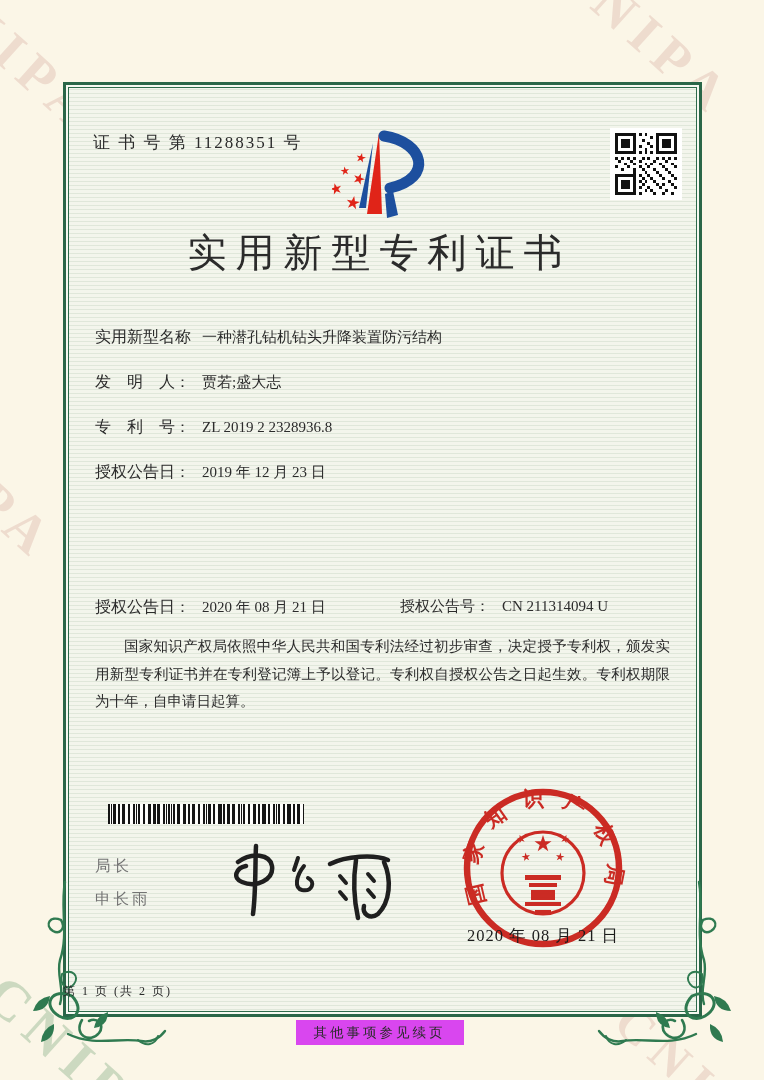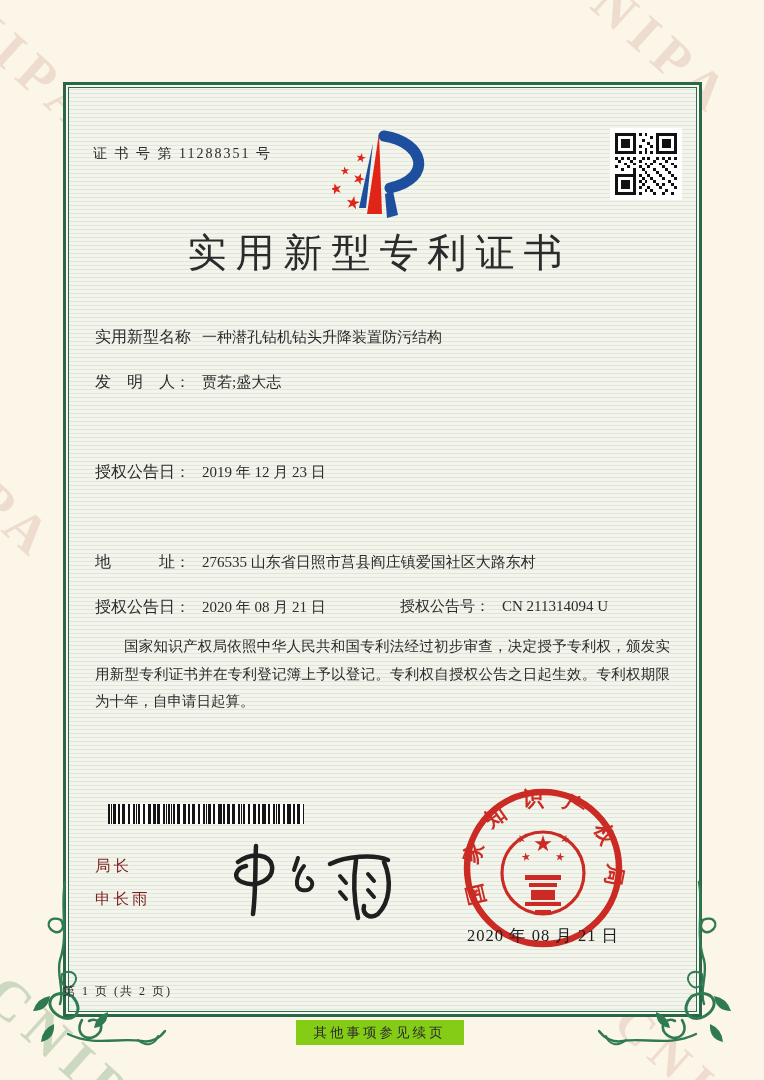--- a/index.html
+++ b/index.html
@@ -11,42 +11,42 @@
          background-color:#f3f5ec;
          background-image:repeating-linear-gradient(180deg, rgba(122,158,122,0.16) 0 1px, rgba(0,0,0,0) 1px 4px);
          border:3px solid #2a6648;
          box-shadow:inset 0 0 0 2px #f6f8f1, inset 0 0 0 3px #2e6b4c;}
   .watermark{position:absolute;font-family:"Liberation Serif",serif;font-weight:bold;
              transform:rotate(42deg);transform-origin:left top;letter-spacing:10px;
              white-space:nowrap;pointer-events:none;}
   .wm-pink{color:rgba(210,158,148,0.30);}
   .wm-grey{color:rgba(190,170,158,0.26);}
   .wm-green{color:rgba(128,170,130,0.38);}
-  .certno{left:93px;top:145px;font-size:14px;letter-spacing:2px;}
+  .certno{left:93px;top:131px;font-size:17px;letter-spacing:2px;}
   .title{left:63px;top:226px;width:633px;text-align:center;font-size:39px;font-weight:normal;
          letter-spacing:9px;}
   .frow{position:absolute;left:95px;font-size:15px;white-space:nowrap;}
   .flabel{display:inline-block;width:80px;font-size:16px;}
   .fvalue{margin-left:12px;}
   .grant2{position:absolute;left:305px;top:0;white-space:nowrap;}
   .bodytext{left:95px;top:625px;width:575px;font-size:14.5px;line-height:27.5px;text-align:justify;margin-top:8px;}
   .bodytext p{margin:0;text-indent:2em;}
   .barcode{left:108px;top:804px;width:196px;height:20px;background-color:#fdfdfb;
            background-image:
              repeating-linear-gradient(90deg,#141414 0 2px,rgba(0,0,0,0) 2px 5px),
              repeating-linear-gradient(90deg,#141414 0 1px,rgba(0,0,0,0) 1px 7px),
              repeating-linear-gradient(90deg,rgba(0,0,0,0) 0 3px,#141414 3px 4px,rgba(0,0,0,0) 4px 11px);}
-  .officer{left:95px;font-family:Liberation Serif, serif;font-size:15.5px;letter-spacing:3px;color:#7f1d1d;}
+  .officer{left:95px;font-family:Liberation Serif, serif;font-size:15.5px;letter-spacing:3px;color:#737373;}
   .qrbox{left:610px;top:128px;width:72px;height:72px;background:#fff;display:flex;
          align-items:center;justify-content:center;}
   .sealdate{left:455px;top:925px;width:176px;text-align:center;font-size:16.5px;
             letter-spacing:1px;color:#1c1c1c;}
   .pageinfo{left:63px;top:983px;width:633px;text-align:left;font-size:12px;letter-spacing:2px;}
   .footnote{left:63px;top:1024px;width:633px;text-align:center;font-size:13.5px;}
-  .footnote span{background:#84cc16;padding:5px 18px;letter-spacing:3px;}
+  .footnote span{background:#d946ef;padding:5px 18px;letter-spacing:3px;}
   .mirror{transform:scaleX(-1);}
 </style>
 </head>
 <body>
 
 <div class="page">
 
   <span class="watermark wm-pink abs" style="left:-50px;top:-45px;font-size:54px;">CNIPA</span>
   <span class="watermark wm-pink abs" style="left:585px;top:-62px;font-size:54px;">CNIPA</span>
   <span class="watermark wm-grey abs" style="left:408px;top:300px;font-size:44px;">CNIPA</span>
@@ -117,25 +117,25 @@
   </div>
 
   <div class="abs title">实用新型专利证书</div>
 
   <div class="frow" style="top:327px">
     <span class="flabel">实用新型名称</span><span>：</span><span class="fvalue">一种潜孔钻机钻头升降装置防污结构</span>
   </div>
   <div class="frow" style="top:372px">
     <span class="flabel">发　明　人</span><span>：</span><span class="fvalue">贾若;盛大志</span>
   </div>
+  <div class="frow" style="top:417px">
+    <span class="flabel">专　利　号</span><span>：</span><span class="fvalue">ZL 2019 2 2328936.8</span>
+  </div>
   <div class="frow" style="top:462px">
     <span class="flabel">授权公告日</span><span>：</span><span class="fvalue">2019 年 12 月 23 日</span>
-  </div>
-  <div class="frow" style="top:552px">
-    <span class="flabel">地　　　址</span><span>：</span><span class="fvalue">276535  山东省日照市莒县阎庄镇爱国社区大路东村</span>
   </div>
   <div class="frow" style="top:597px">
     <span class="flabel">授权公告日</span><span>：</span><span class="fvalue">2020 年 08 月 21 日</span>
     <span class="grant2">
       <span>授权公告号</span><span>：</span><span class="fvalue">CN 211314094 U</span>
     </span>
   </div>
 
   <div class="abs bodytext">
     <p>国家知识产权局依照中华人民共和国专利法经过初步审查，决定授予专利权，颁发实用新型专利证书并在专利登记簿上予以登记。专利权自授权公告之日起生效。专利权期限为十年，自申请日起算。</p>

